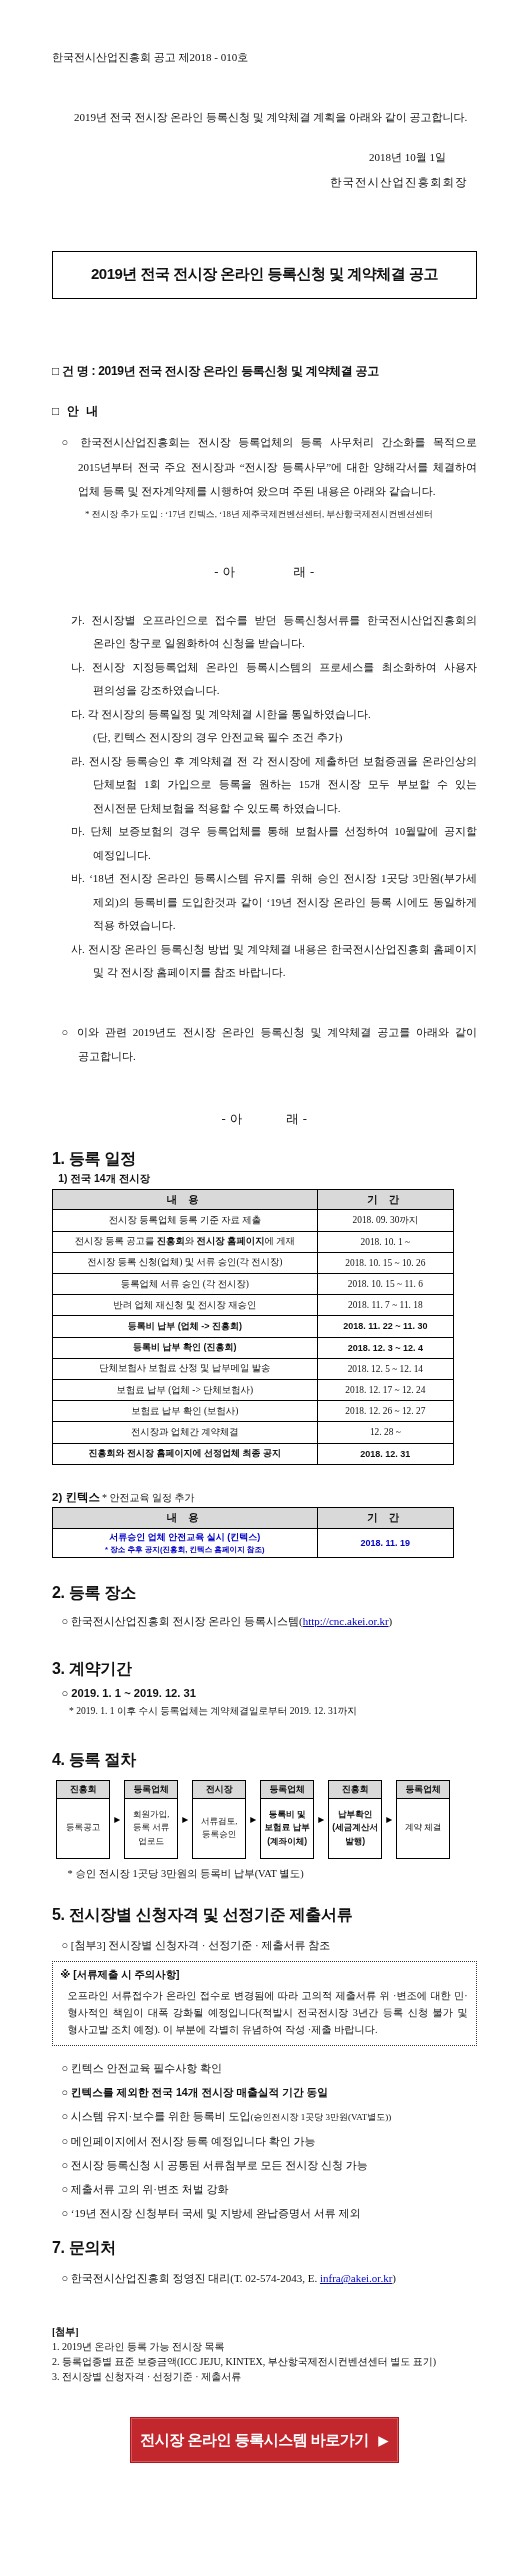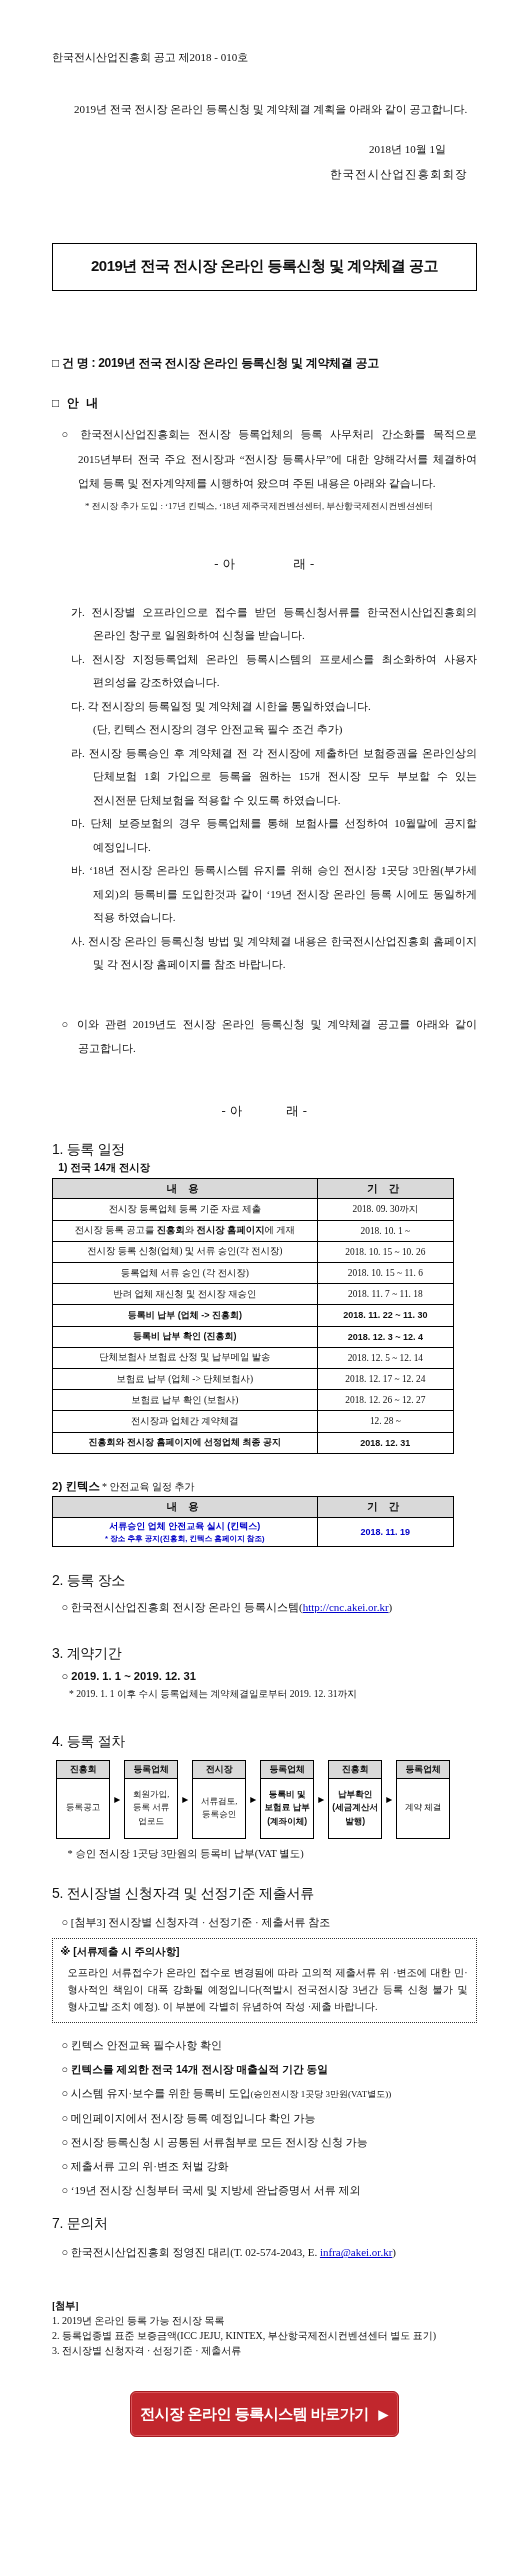--- a/index.html
+++ b/index.html
@@ -5,41 +5,41 @@
   html,body{margin:0;padding:0;background:#fff;}
   body{
     width:521px;height:2576px;overflow:hidden;position:relative;
     font-family:"Liberation Serif","DejaVu Serif",serif;
     color:#111;
   }
   .page{padding:50px 44px 0 52px;}
   .sans{font-family:"Liberation Sans","DejaVu Sans",sans-serif;}
   
   .notice-no{font-size:11px;}
-  .intro{margin-top:32px;font-size:11px;line-height:24.5px;text-align:justify;text-indent:22px;word-break:keep-all;}
+  .intro{margin-top:40px;font-size:11px;line-height:24.5px;text-align:justify;text-indent:22px;word-break:keep-all;}
   .date-line{margin-top:20px;font-size:11px;text-align:right;padding-right:31px;}
   .signer-line{margin-top:10.4px;font-size:11.5px;text-align:right;padding-right:9.4px;letter-spacing:1px;}
   .title-box{
     margin-top:61px;border:1px solid #000;height:46px;
     display:flex;align-items:center;justify-content:center;
     font-size:15px;font-weight:bold;letter-spacing:-0.5px;
   }
   .subject-line{margin-top:64px;font-size:12px;font-weight:bold;letter-spacing:-0.3px;}
   .guide-label{margin-top:23px;font-size:12px;font-weight:bold;letter-spacing:2.1px;}
   .guide-intro{margin-top:10.4px;margin-left:9.4px;font-size:11px;line-height:24.5px;
     text-align:justify;word-break:keep-all;padding-left:16.7px;text-indent:-16.7px;}
   .guide-footnote{margin-top:4.2px;margin-left:33px;font-size:8.9px;color:#222;}
   .separator{margin-top:43px;font-size:12.5px;text-align:center;white-space:pre;letter-spacing:0.5px;}
   .guide-items{margin-top:28px;margin-left:19px;}
   .guide-item{font-size:11px;line-height:23.5px;text-align:justify;word-break:keep-all;
     padding-left:22px;text-indent:-22px;}
   .guide-item .sub{display:block;text-indent:0;}
   .closing-bullet{margin-top:35px;margin-left:9.4px;font-size:11px;line-height:24px;
     text-align:justify;word-break:keep-all;padding-left:16.7px;text-indent:-16.7px;}
-  .sec-heading{margin-top:0;font-size:14px;font-weight:normal;letter-spacing:-0.3px;}
+  .sec-heading{margin-top:0;font-size:16px;font-weight:bold;letter-spacing:-0.3px;}
   .sub-heading{font-size:10.4px;font-weight:bold;}
   
   table.sched{border-collapse:collapse;width:402px;margin-top:2.6px;table-layout:fixed;}
   table.sched th,table.sched td{border:0.8px solid #000;text-align:center;vertical-align:middle;
     font-size:9.4px;padding:2.1px 2.1px;}
   table.sched th{background:#d9d9d9;font-weight:bold;font-size:10.4px;letter-spacing:4.2px;height:15.6px;}
   table.sched .col-content{width:66%;}
   table.sched .col-period{width:34%;}
   table.sched td{height:16px;}
   table.sched tr.bold td{font-weight:bold;font-family:"Liberation Sans","DejaVu Sans",sans-serif;font-size:9px;}
@@ -63,21 +63,21 @@
   .note-item{font-size:11px;line-height:24px;padding-left:16.7px;text-indent:-16.7px;word-break:keep-all;}
   .note-item.bold{font-weight:bold;font-family:"Liberation Sans","DejaVu Sans",sans-serif;font-size:10.7px;}
   .note-item .small{font-size:9px;}
   .contact-line{margin-top:12.5px;margin-left:9.4px;font-size:11px;padding-left:16.7px;text-indent:-16.7px;}
   a.doc-link{color:#0000cc;text-decoration:underline;}
   .attachments{margin-top:38px;display:flex;font-size:10px;line-height:15px;flex-direction:column;}
   .attach-label{font-weight:bold;white-space:nowrap;margin-right:3.1px;}
   .cta-wrap{margin-top:33px;text-align:center;}
   .cta-button{
     display:inline-flex;align-items:center;justify-content:center;gap:9.4px;
-    width:267px;height:44px;background:#c1272d;border:1.6px solid #a51b20;border-radius:6px;
+    width:267px;height:44px;background:#c1272d;border:1.6px solid #a51b20;border-radius:0;
     box-shadow:inset 0 0 0 1px #d9565b;cursor:pointer;
   }
   .cta-label{color:#fff;font-weight:bold;font-size:15px;letter-spacing:-0.5px;
     font-family:"Liberation Sans","DejaVu Sans",sans-serif;}
   .cta-arrow{color:#fff;font-size:13.5px;}
   .mt0{margin-top:0;}
 </style>
 </head>
 <body>
 

